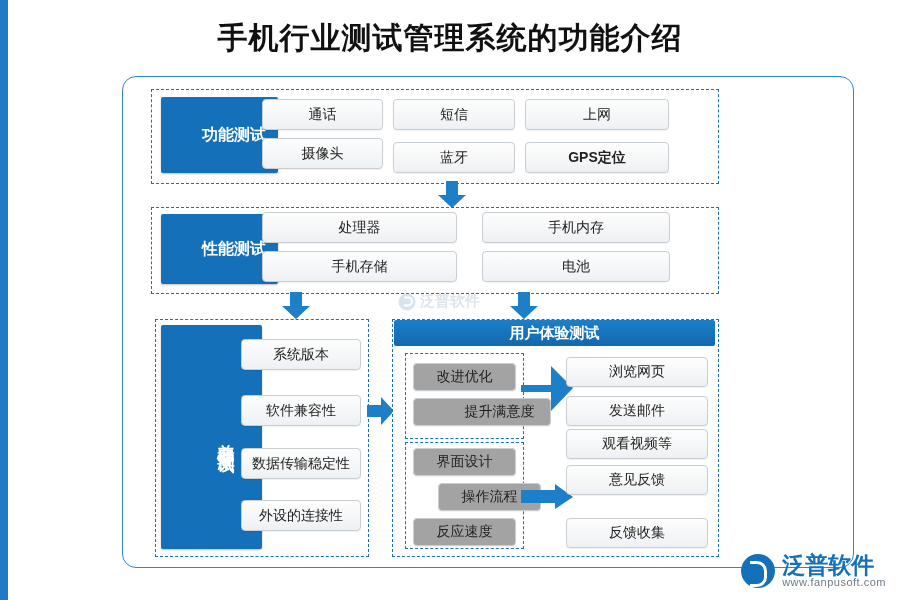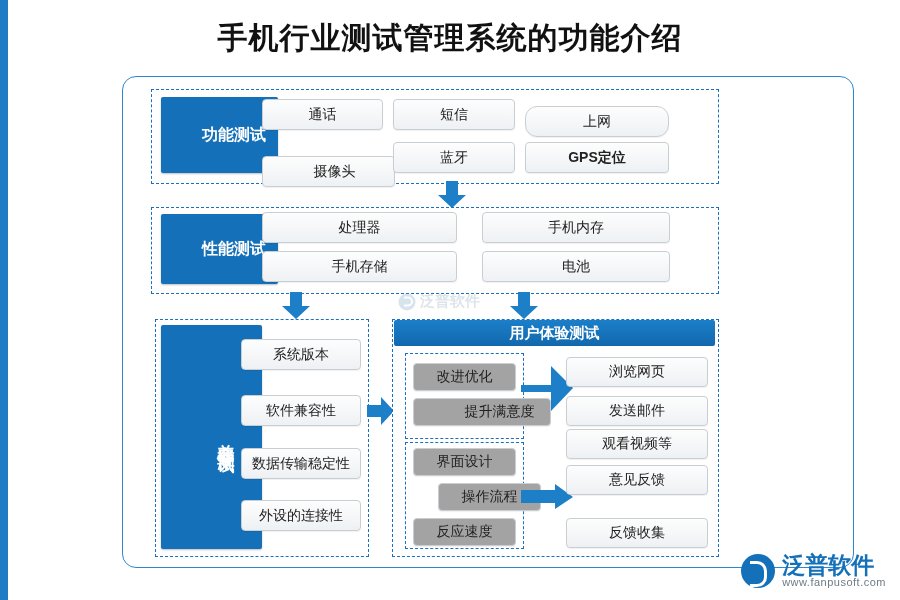--- a/index.html
+++ b/index.html
@@ -110,22 +110,22 @@
 <div class="title">手机行业测试管理系统的功能介绍</div>
 
 <div class="outer"></div>
 
 <div class="dashed" style="left:151px; top:89px; width:566px; height:93px;"></div>
 
 <div class="bluelabel" style="left:161px; top:97px; width:88px; height:76px; font-size:16px;">功能测试</div>
 
 <div class="item" style="left:262px; top:99px; width:119px; height:29px;">通话</div>
 <div class="item" style="left:393px; top:99px; width:120px; height:29px;">短信</div>
-<div class="item" style="left:525px; top:106px; width:142px; height:29px;border-radius:12px;">上网</div>
-<div class="item" style="left:262px; top:156px; width:119px; height:29px;padding-left:12px;">摄像头</div>
+<div class="item" style="left:525px; top:99px; width:142px; height:29px;">上网</div>
+<div class="item" style="left:262px; top:138px; width:119px; height:29px;">摄像头</div>
 <div class="item" style="left:393px; top:142px; width:120px; height:29px;">蓝牙</div>
 <div class="item bold" style="left:525px; top:142px; width:142px; height:29px;">GPS定位</div>
 
 <svg class="arrow-down" style="left:437px; top:181px;" width="30" height="28" viewBox="0 0 30 28">
   <polygon points="9,0 21,0 21,14 29,14 15,27 1,14 9,14" fill="#1d7fc8"></polygon>
 </svg>
 
 <div class="dashed" style="left:151px; top:207px; width:566px; height:85px;"></div>
 
 <div class="bluelabel" style="left:161px; top:214px; width:88px; height:70px; font-size:16px;">性能测试</div>

